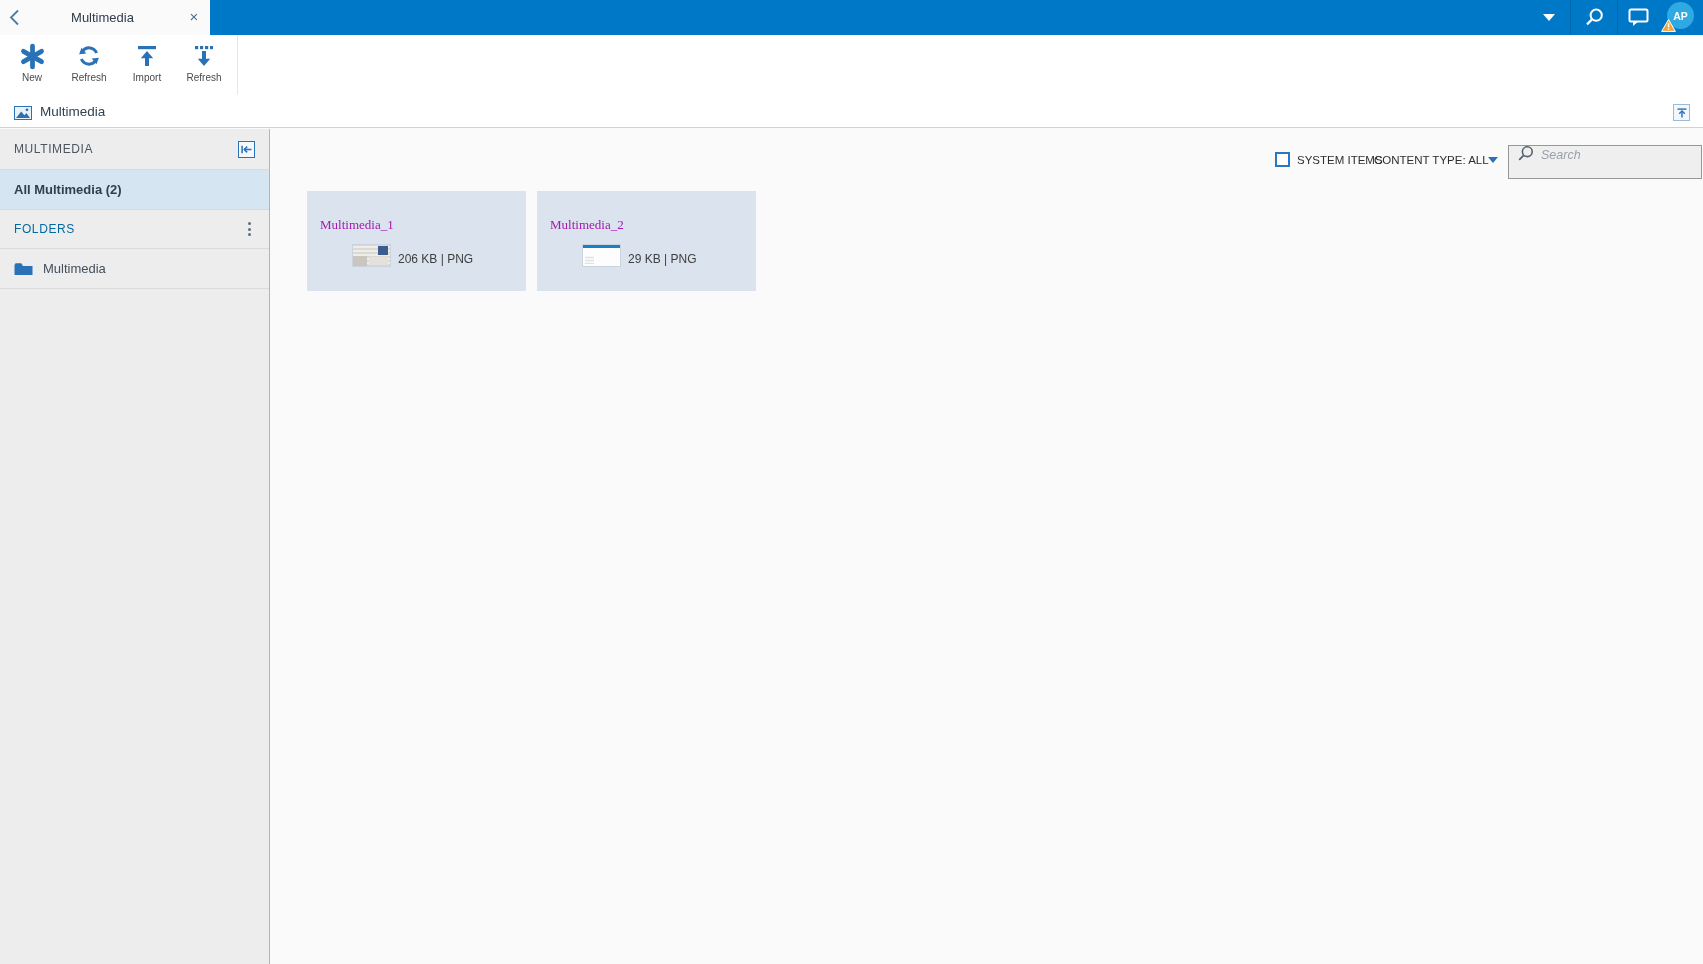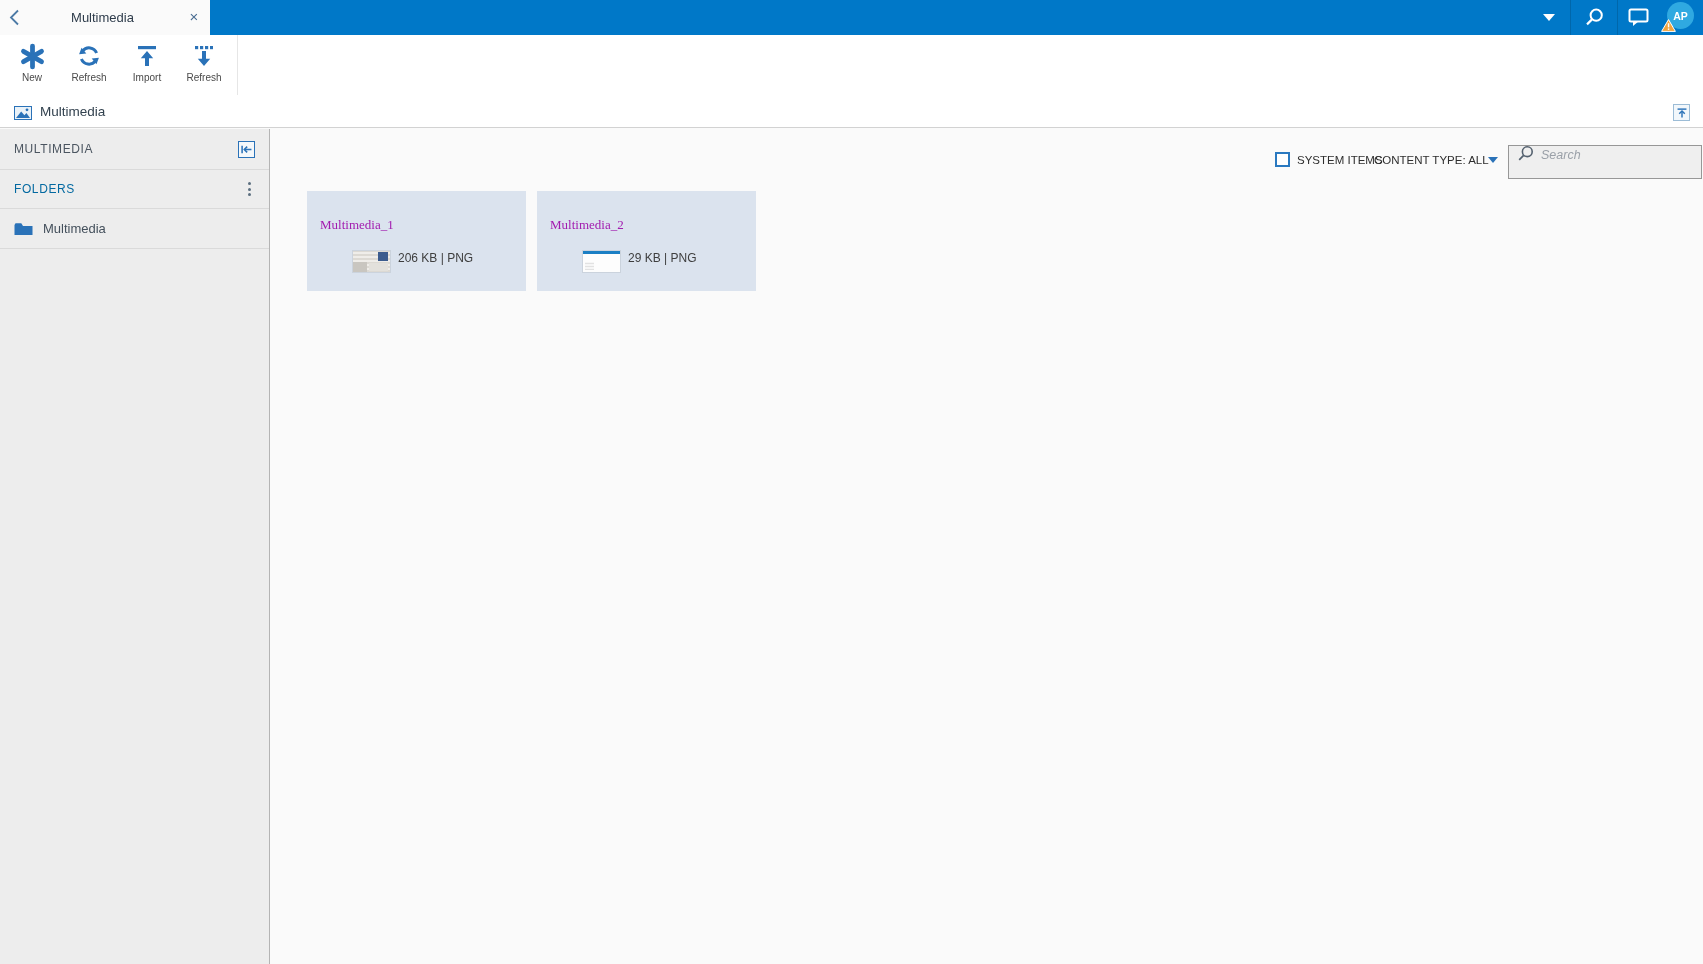--- a/index.html
+++ b/index.html
@@ -77,21 +77,21 @@
                padding:16px 8px; }
   .searchbox svg { flex:0 0 auto; margin-right:7px; }
   .searchbox input { border:none; outline:none; background:transparent; width:100%;
                      font-family:"Liberation Sans", sans-serif; font-size:12.5px; color:#333; }
   .searchbox input::placeholder { font-style:italic; color:#9aa0a8; }
 
   
   .card { position:absolute; top:191px; width:219px; height:100px; background:#dbe3ee; cursor:pointer; }
   .card1 { left:307px; } .card2 { left:537px; }
   .card-title { position:absolute; left:13px; top:26px; font-size:13px; color:#a21caf;font-family:Liberation Serif, serif; }
-  .card-bottom { position:absolute; left:10px; top:60px; height:22px; display:flex; align-items:flex-start;padding-left:36px; }
+  .card-bottom { position:absolute; left:10px; top:53px; height:22px; display:flex; align-items:flex-end;padding-left:36px; }
   .thumb { width:37px; height:21px; margin-right:8px; position:relative; overflow:hidden;
            box-shadow:0 0 0 1px rgba(0,0,0,0.07); }
   .thumb-doc { background:repeating-linear-gradient(0deg,#dcd9d3 0 2px,#efede9 2px 4px); }
   .thumb-doc .blk1 { position:absolute; left:25px; top:1px; width:10px; height:9px; background:#3c5c8e; }
   .thumb-doc .blk2 { position:absolute; left:0; top:11px; width:14px; height:10px; background:#c9c6c0; }
   .thumb-doc .blk3 { position:absolute; left:16px; top:12px; width:19px; height:8px; background:#e3e1dc; }
   .thumb-app { background:#fdfdfd; border-top:3px solid #1b7fc4; }
   .thumb-app .mark { position:absolute; left:2px; bottom:2px; width:9px; height:8px;
                      background:repeating-linear-gradient(0deg,#e2e2e2 0 1px,#f6f6f6 1px 3px); }
   .card-meta { font-size:12px; color:#3e3e3e; white-space:nowrap; }
@@ -214,20 +214,23 @@
     <div class="collapse-btn">
       <svg width="11" height="9" viewBox="0 0 10 8" fill="none">
         <g stroke="#2a72b8" stroke-width="1.4">
           <line x1="1" y1="0.5" x2="1" y2="7.5"></line>
           <line x1="9.5" y1="4" x2="3" y2="4"></line>
           <polyline points="5.6,1.4 3,4 5.6,6.6"></polyline>
         </g>
       </svg>
     </div>
   </div>
+  <div class="side-row side-selected">
+    <span>All Multimedia (2)</span>
+  </div>
   <div class="side-row side-folders">
     <span>FOLDERS</span>
     <div class="kebab">
       <span></span>
         <span></span>
         <span></span>
     </div>
   </div>
   <div class="side-row side-item">
     <span class="folder-ic">

